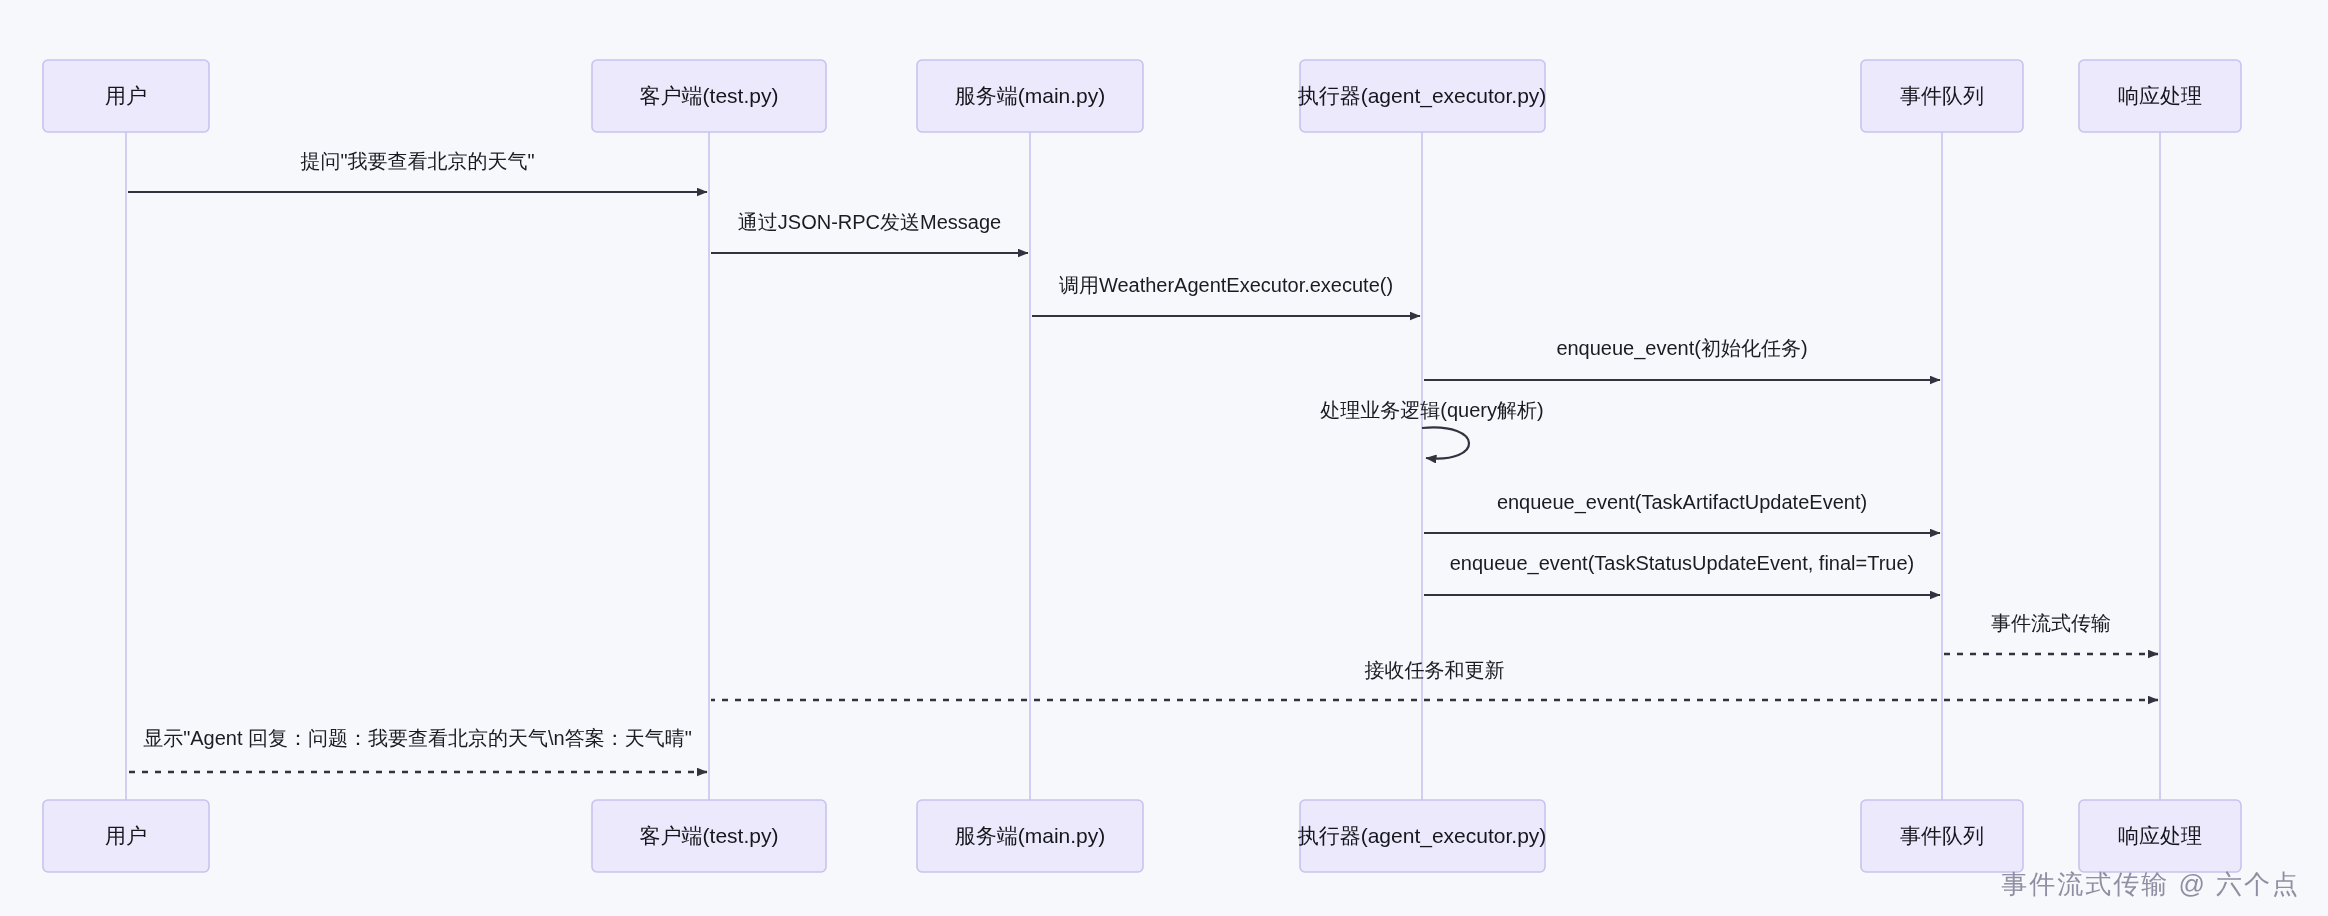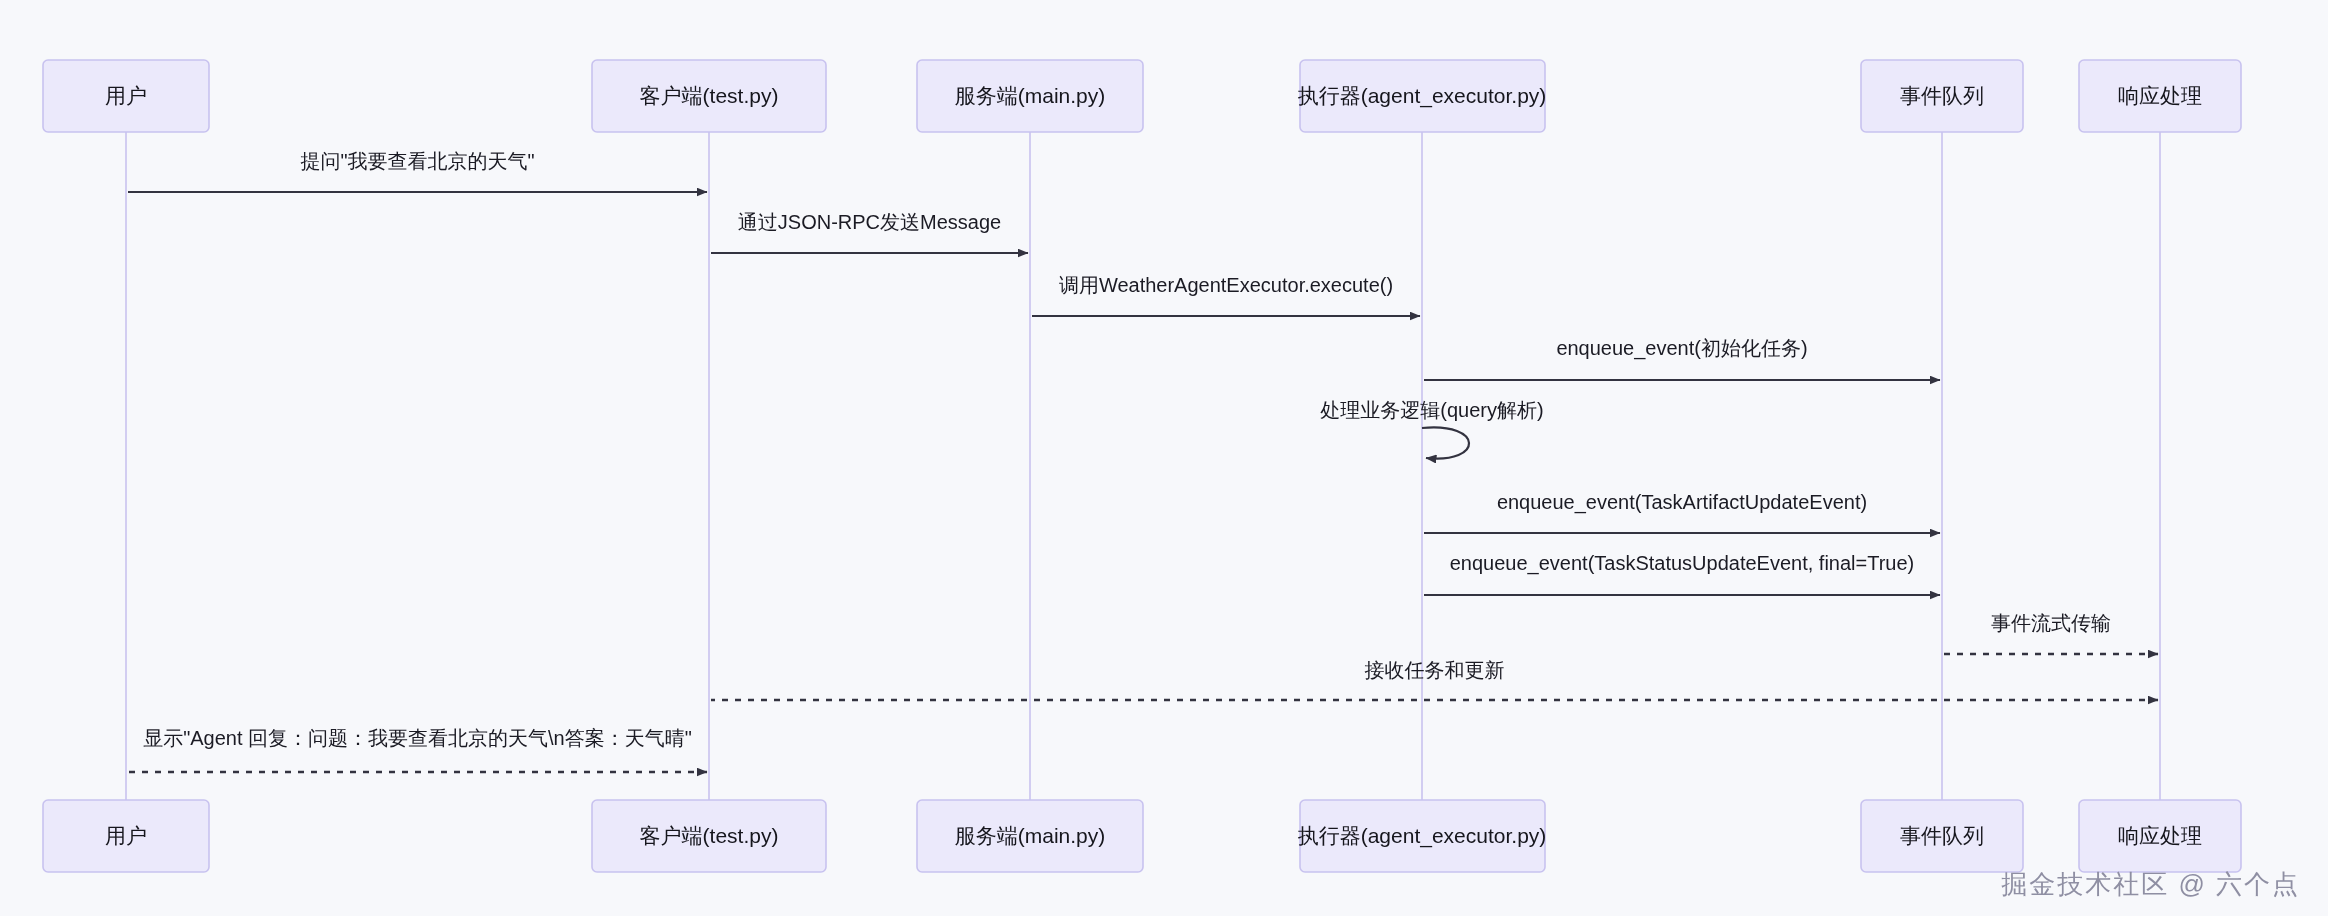--- a/index.html
+++ b/index.html
@@ -189,14 +189,14 @@
           <rect x="1861" y="800" width="162" height="72" rx="5" ry="5" class="participant-box"></rect>
           <text x="1942" y="837" class="participant-label">事件队列</text>
         </g>
         <g>
           <rect x="2079" y="800" width="162" height="72" rx="5" ry="5" class="participant-box"></rect>
           <text x="2160" y="837" class="participant-label">响应处理</text>
         </g>
       </g>
   </svg>
 
-  <div class="watermark">掘金技术社区 @ 六个点</div>
+  <div class="watermark">事件流式传输 @ 六个点</div>
 </div>
 
 </body></html>

